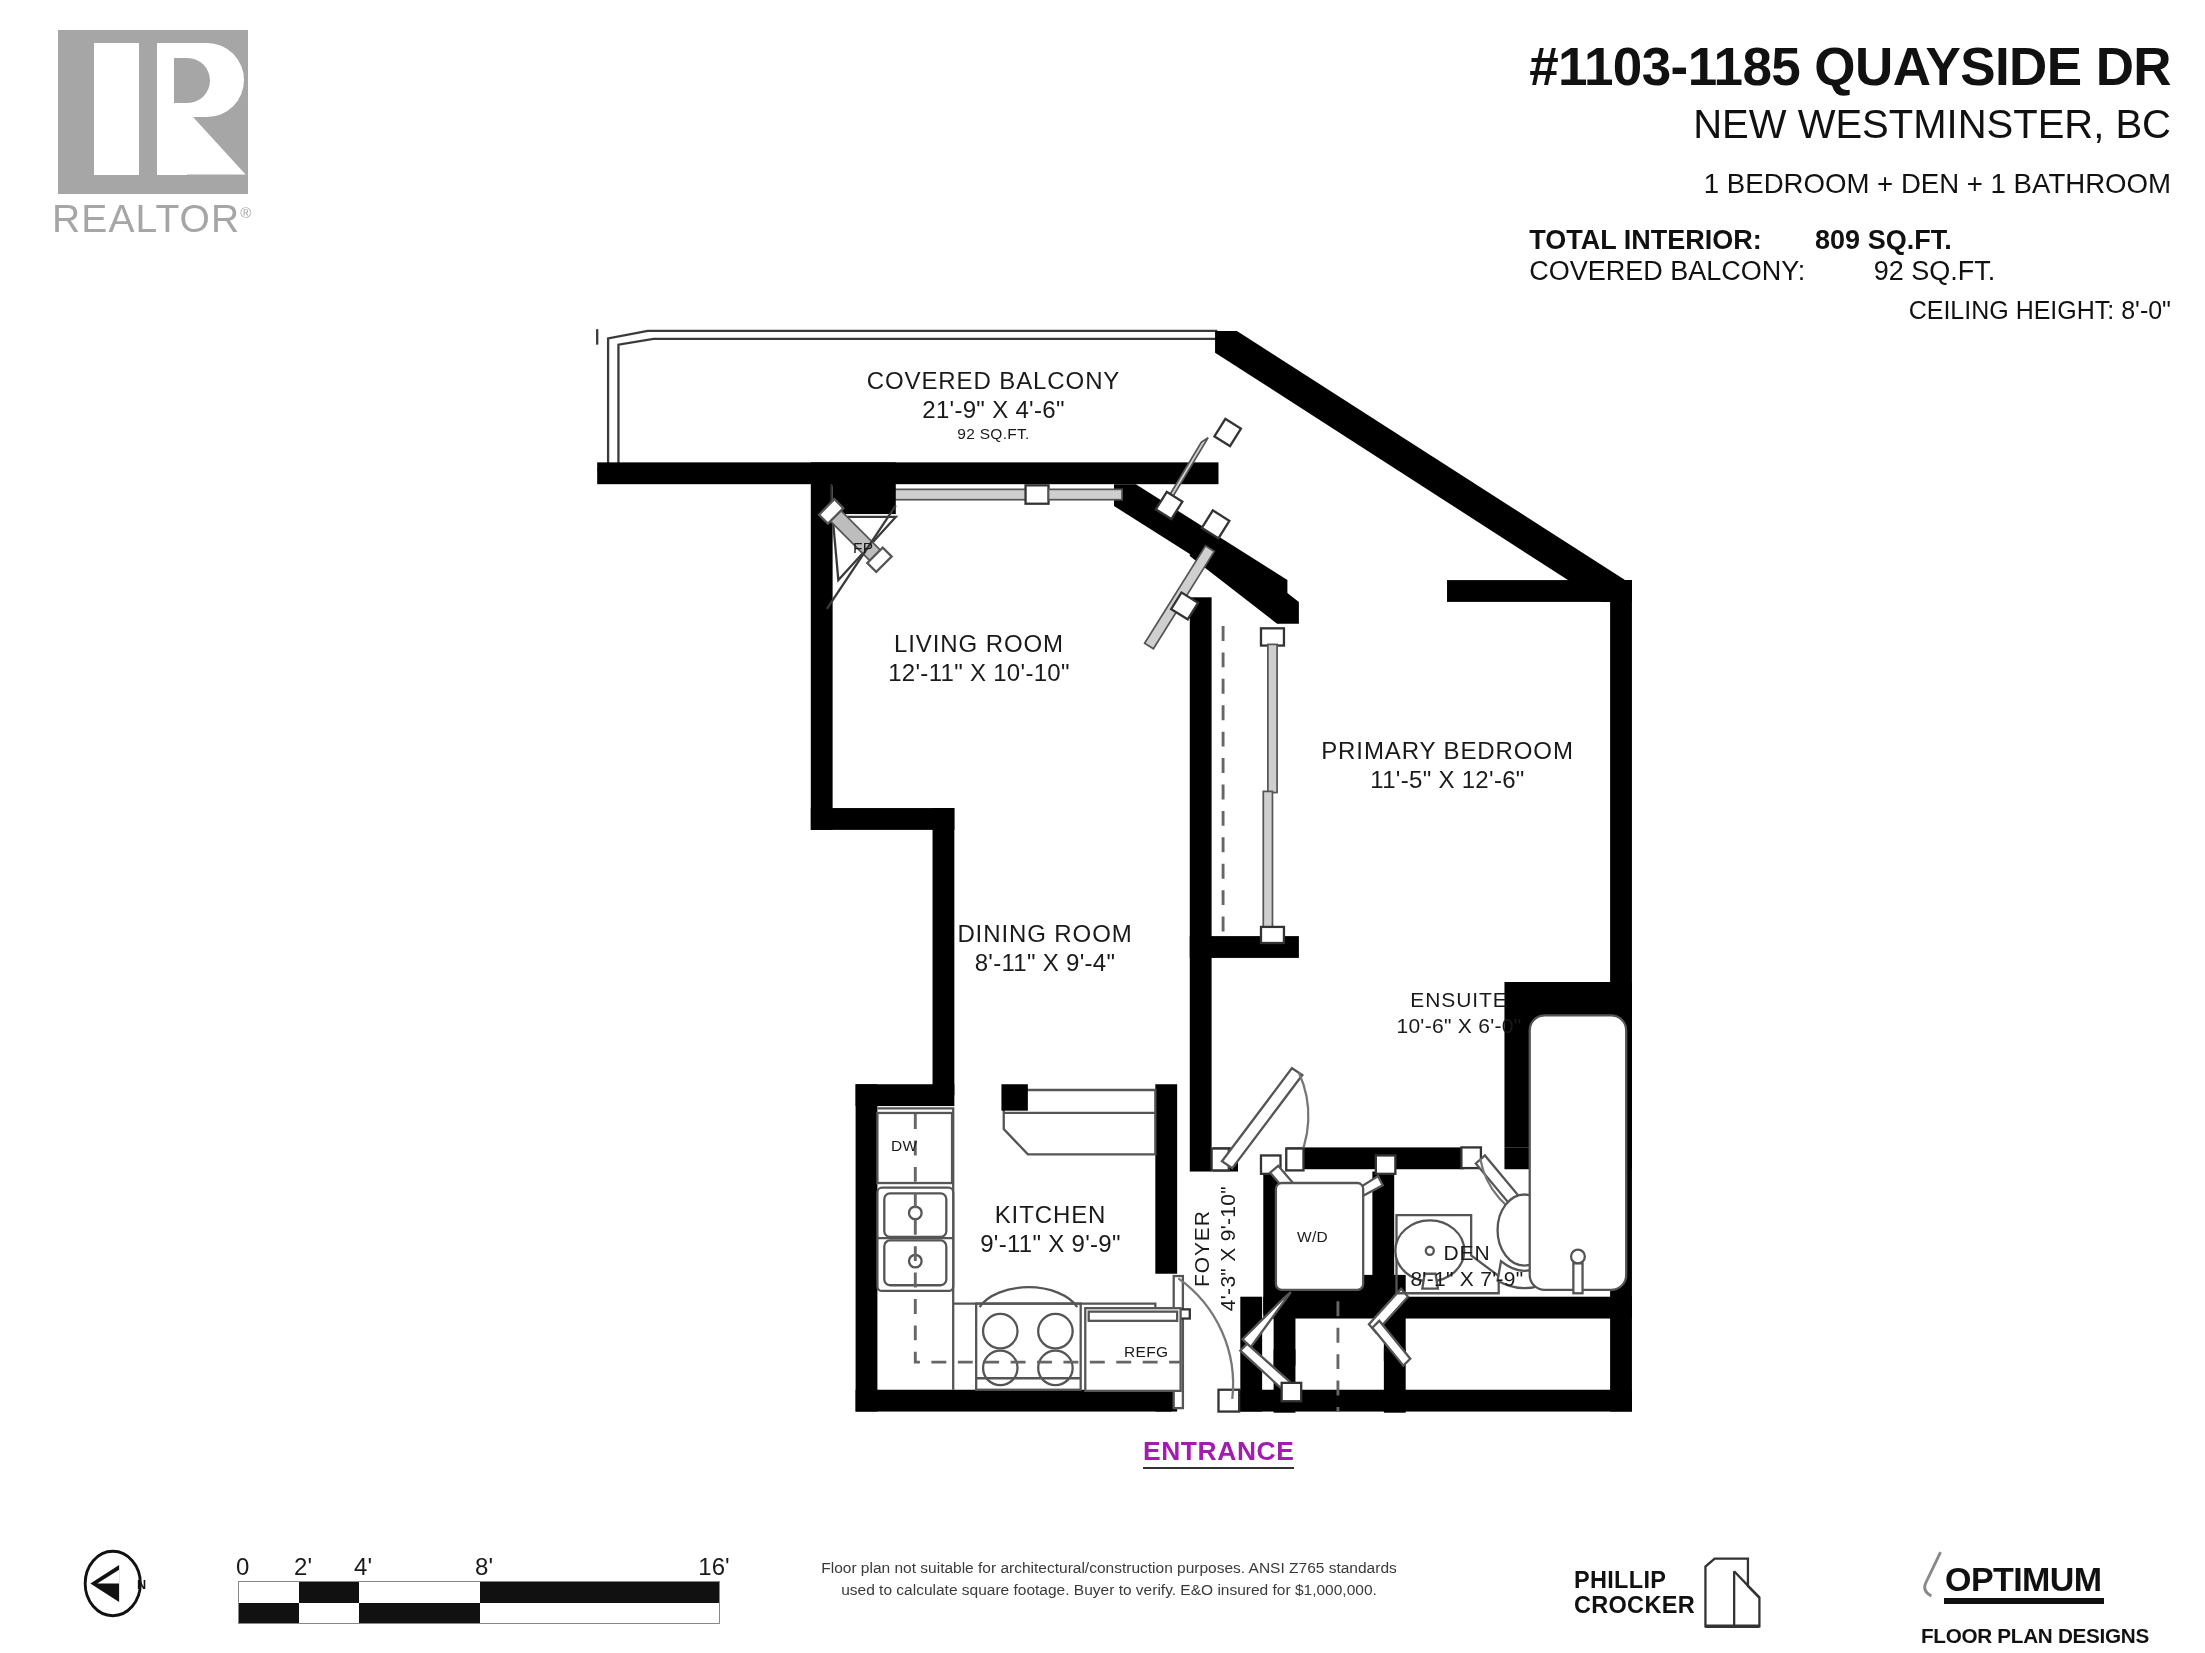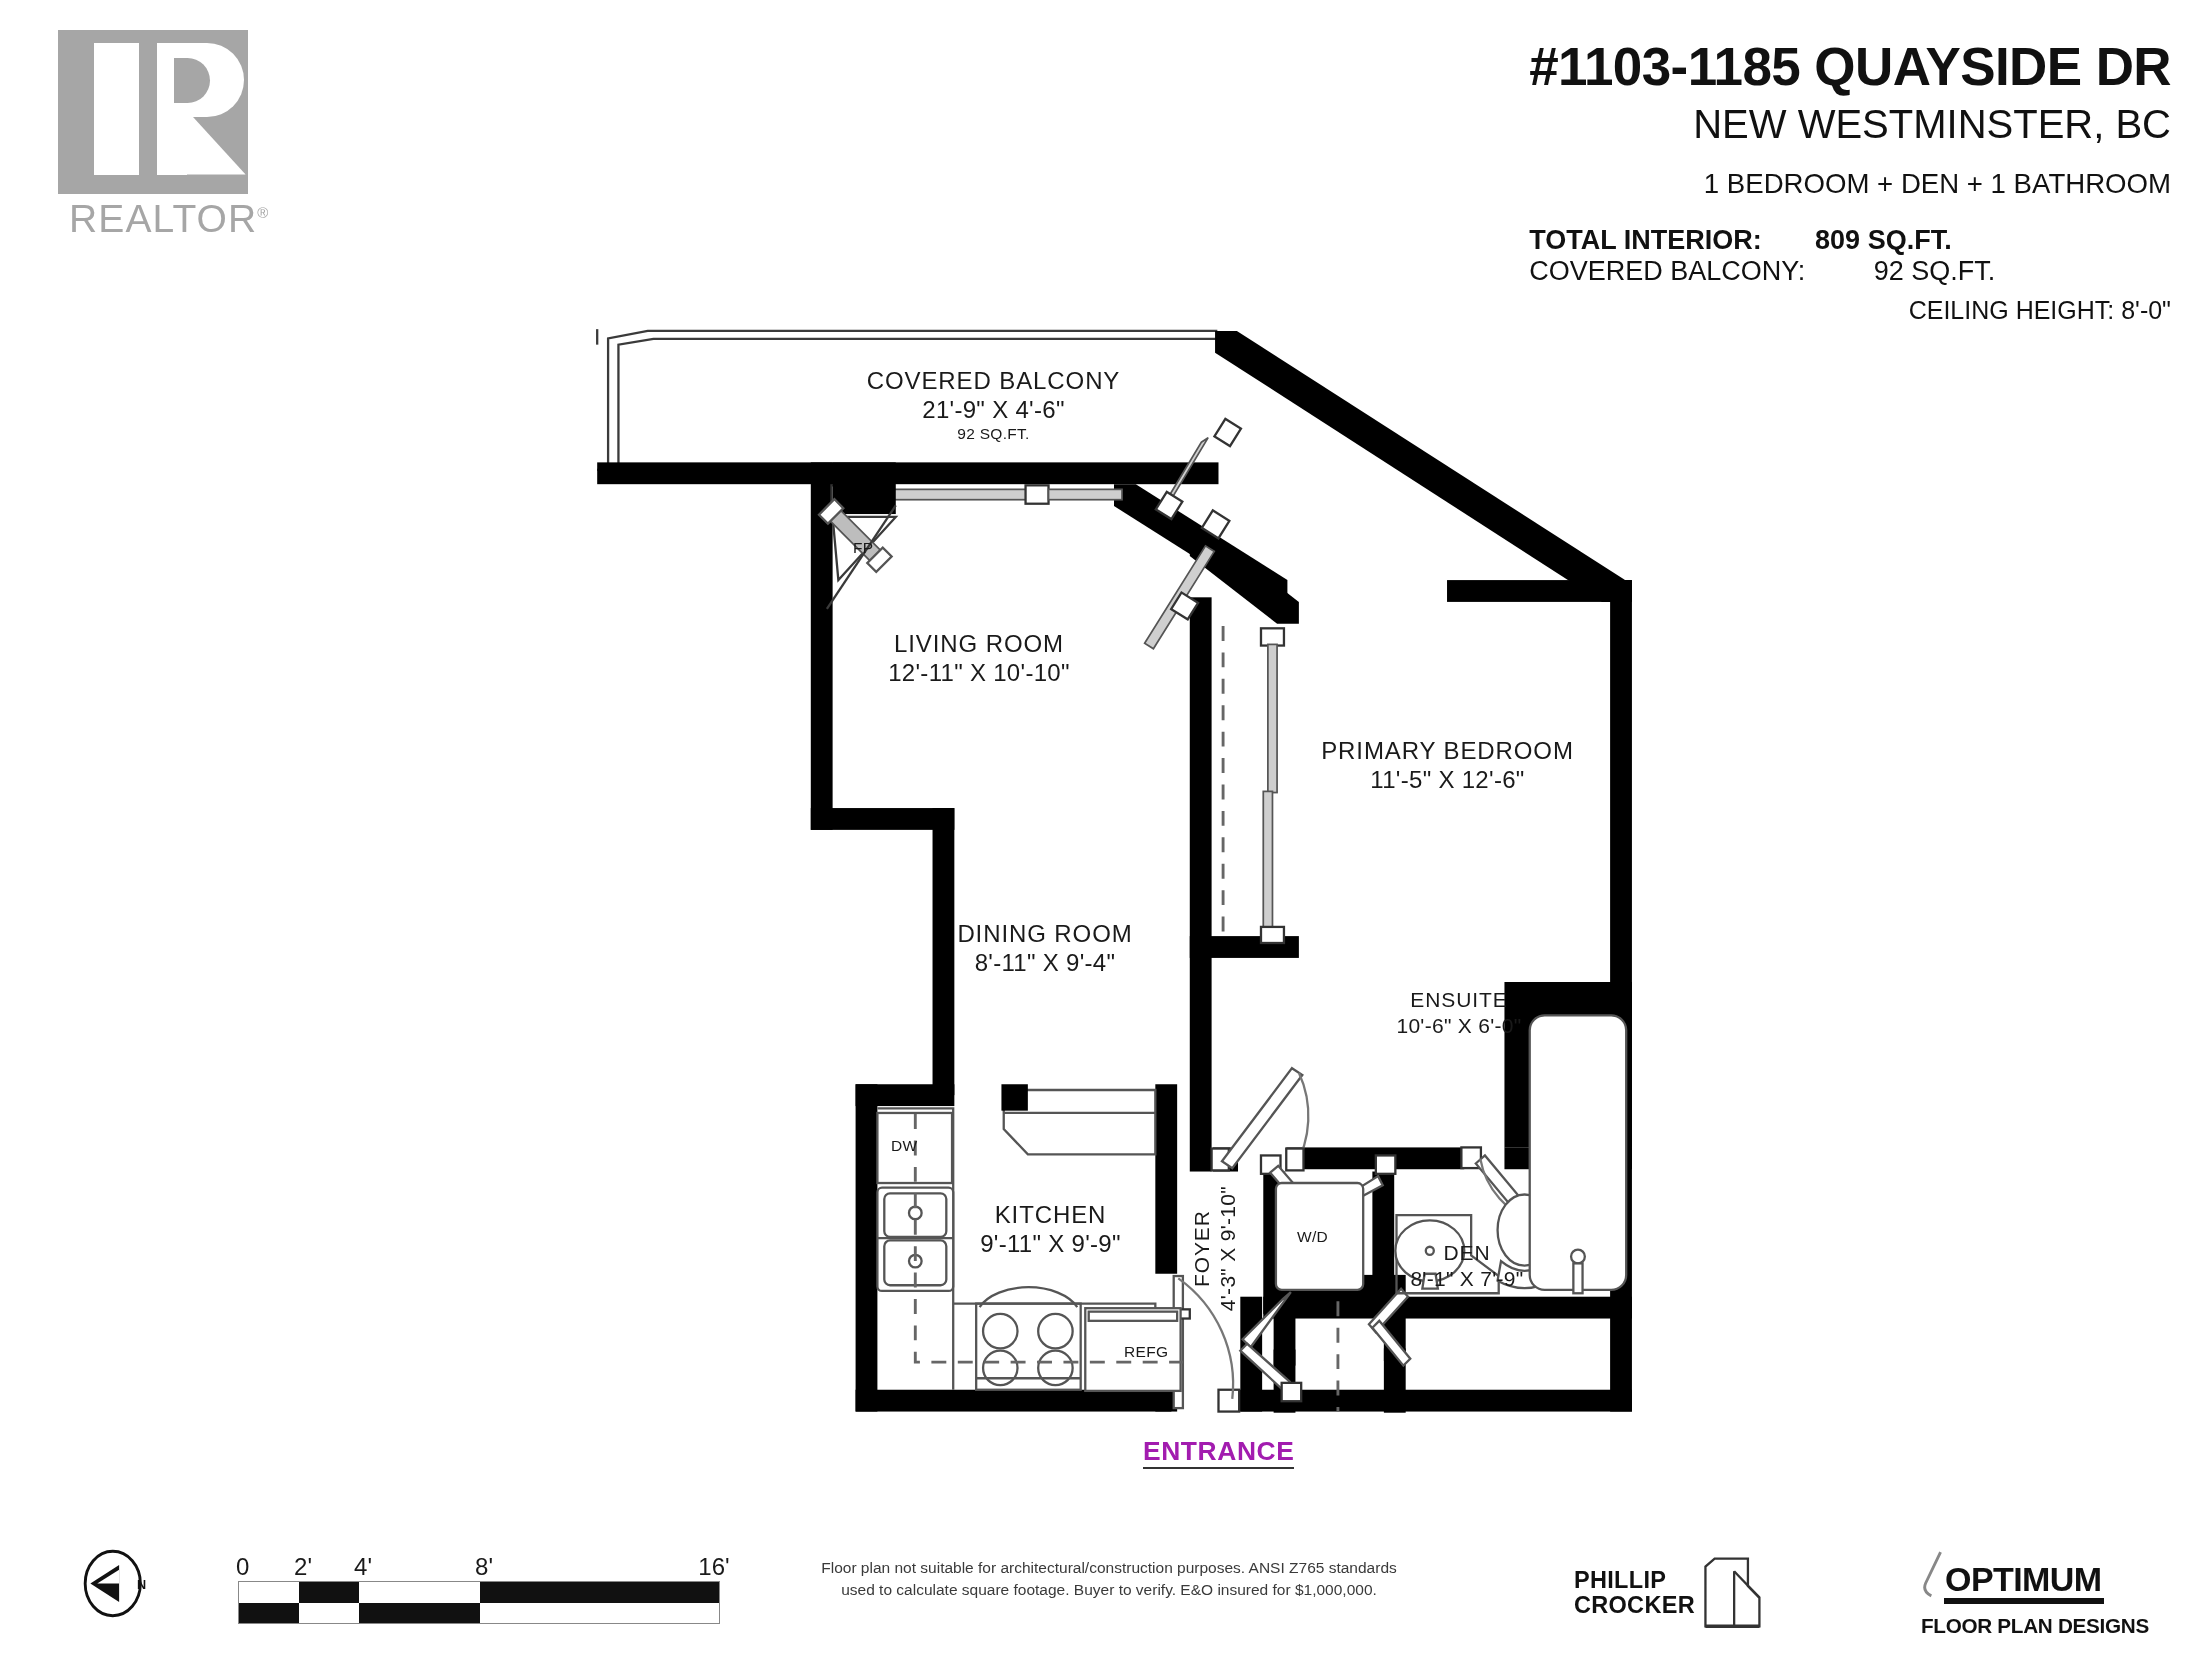--- a/index.html
+++ b/index.html
@@ -55,21 +55,21 @@
     border-radius: 0 23px 23px 0;
   }
   .r-leg {
     position: absolute; left: 25px; top: 62px;
     width: 64px; height: 70px;
     background: #ffffff;
     clip-path: polygon(0 0, 100% 100%, 0 100%);
   }
   #realtor-word {
     position: absolute;
-    left: 24px; top: 167px;
+    left: 7px; top: 167px;
     font-size: 39px; letter-spacing: 1.1px;
     color: #a6a6a6; font-weight: 400;
     font-family: "Liberation Sans", sans-serif;
   }
   #realtor-reg {
     font-size: 15px; vertical-align: super; color: #a6a6a6;
   }
 
   #header-block {
     position: absolute;
@@ -192,21 +192,21 @@
   #opt-logo { position: absolute; left: 1921px; top: 1551px; }
   #opt-top { display: flex; align-items: flex-end; }
   #opt-slash { width: 23px; height: 53px; }
   #opt-word {
     font-size: 34px; font-weight: 700; letter-spacing: -0.6px;
     line-height: 0.95; color: #111;
     border-bottom: 6.9px solid #111; padding: 0 2.3px 2.3px 1.1px;
   }
   #opt-sub {
     font-size: 20.7px; font-weight: 700; letter-spacing: -0.3px;
-    color: #111; margin-top: 10px; text-align: left;
+    color: #111; margin-top: 20px; text-align: left;
   }
 </style>
 </head>
 <body>
 
 <div id="page">
 
   <div id="realtor-logo">
     <div id="realtor-mark">
       <div id="realtor-bar"></div>

